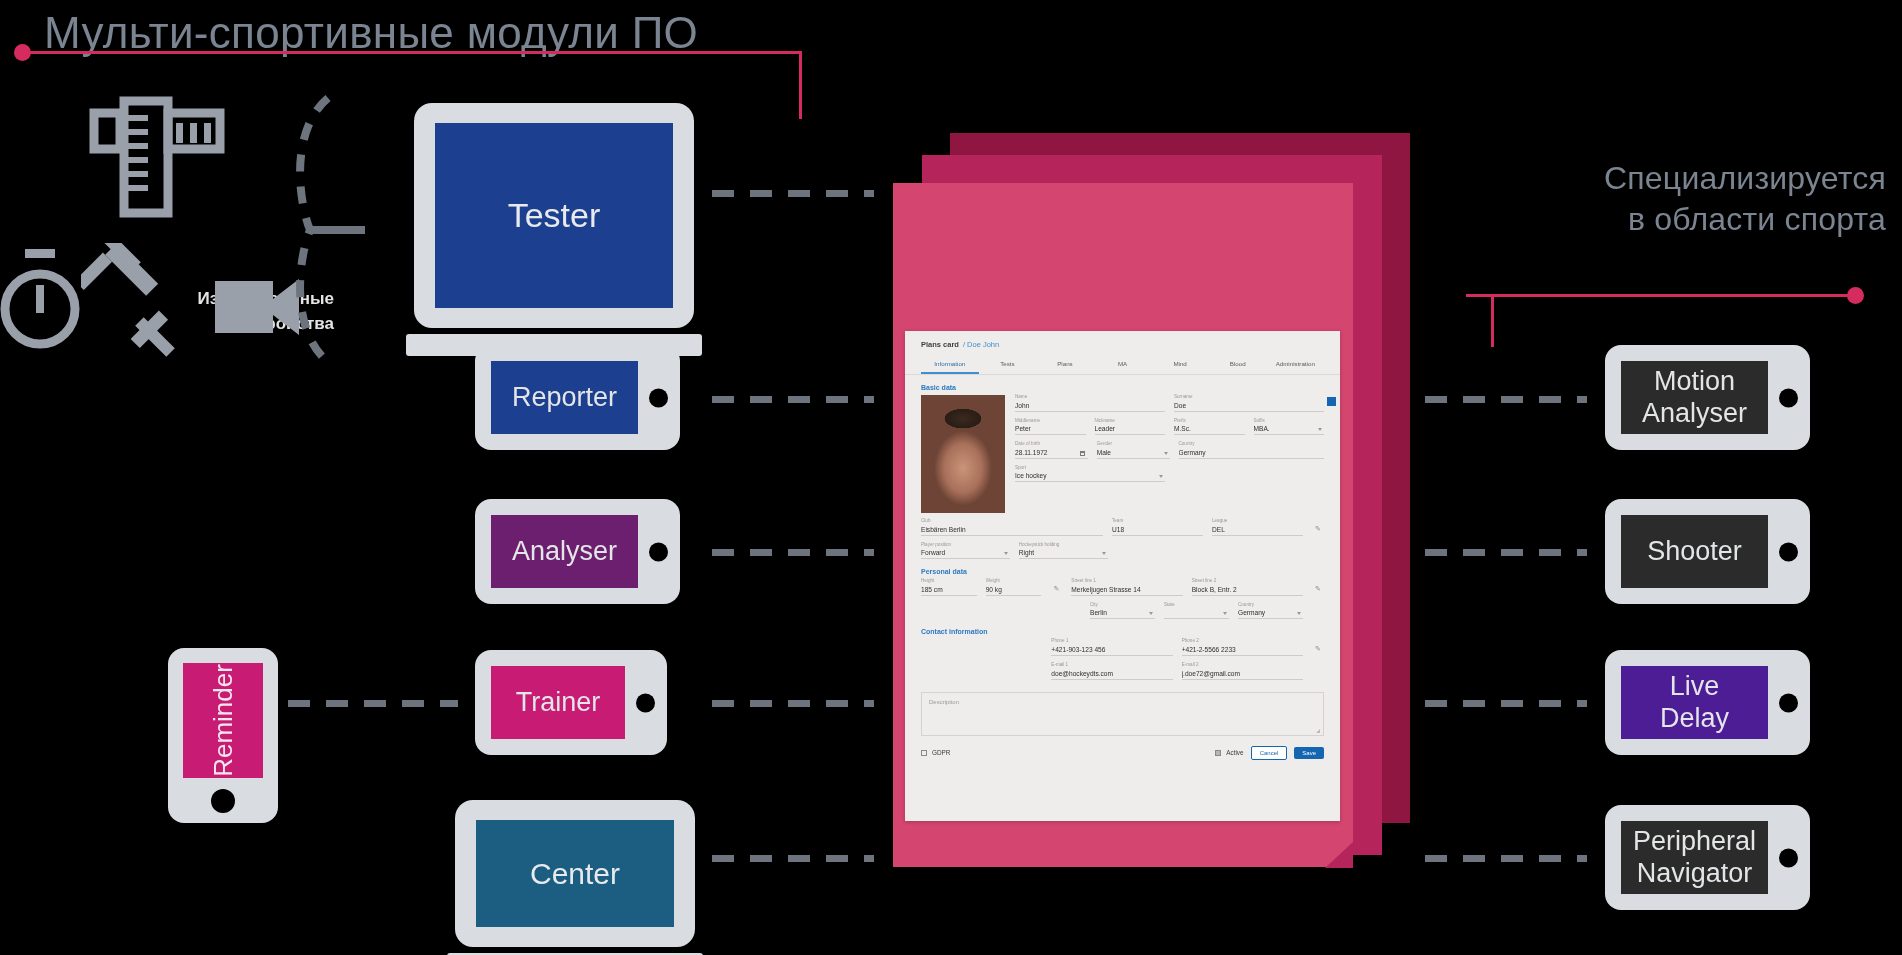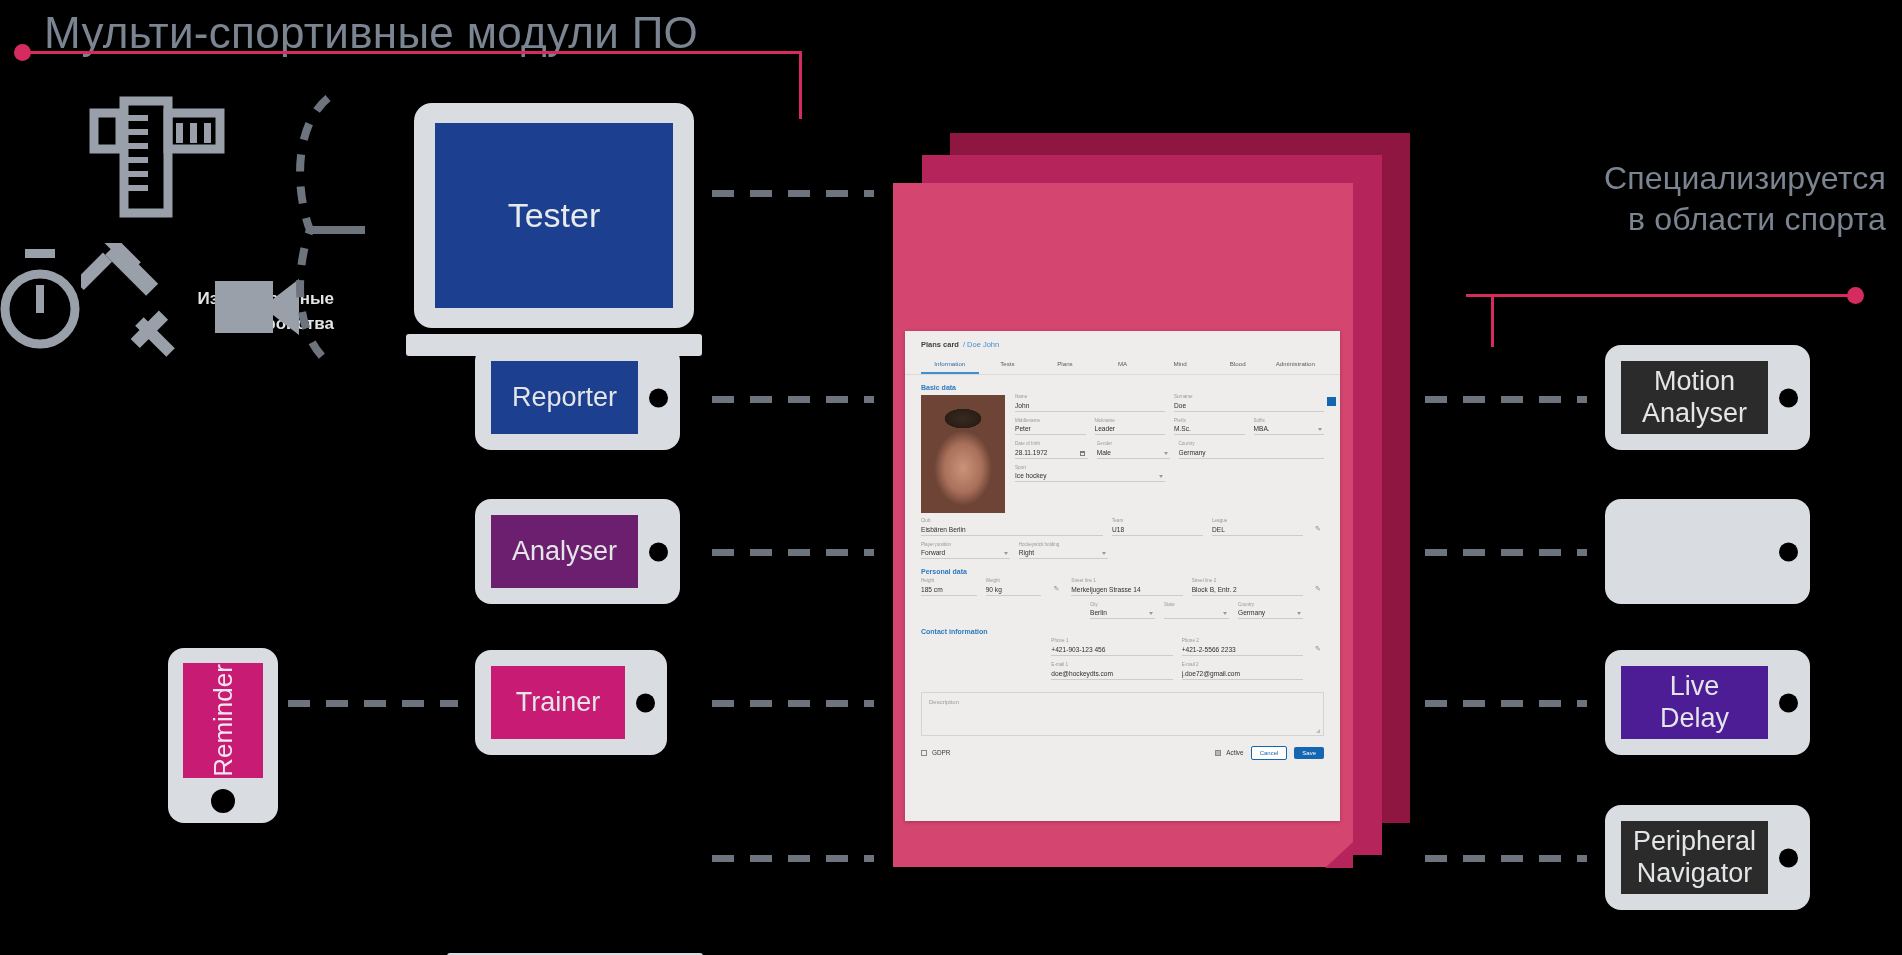--- a/index.html
+++ b/index.html
@@ -301,39 +301,47 @@
   </div>
 
   <div class="tablet" style="left:475px; top:650px; width:192px; height:105px;">
     <div class="screen" style="background:#c81b74;">
       <span>Trainer</span>
     </div>
     <div class="home"></div>
   </div>
 
   <div class="laptop" style="left:455px; top:800px; width:240px; height:175px;">
+    <div class="lid">
+      <div class="screen" style="background:#1c5e82; font-size:30px;">
+        <span>Center</span>
+      </div>
+    </div>
     <div class="base"></div>
   </div>
 
   <div class="phone" style="left:168px; top:648px; width:110px; height:175px;">
     <div class="screen" style="background:#c81b74;">
       <span>Reminder</span>
     </div>
     <div class="home"></div>
   </div>
 
   <div class="tablet" style="left:1605px; top:345px; width:205px; height:105px;padding-left:28px;">
     <div class="screen" style="background:#2b2b2b; white-space:pre-line;">
       <span>Motion
 Analyser</span>
     </div>
     <div class="home"></div>
   </div>
 
   <div class="tablet" style="left:1605px; top:499px; width:205px; height:105px;">
+    <div class="screen" style="background:#2b2b2b; white-space:pre-line;">
+      <span>Shooter</span>
+    </div>
     <div class="home"></div>
   </div>
 
   <div class="tablet" style="left:1605px; top:650px; width:205px; height:105px;">
     <div class="screen" style="background:#4c1d95; white-space:pre-line;">
       <span>Live
 Delay</span>
     </div>
     <div class="home"></div>
   </div>

